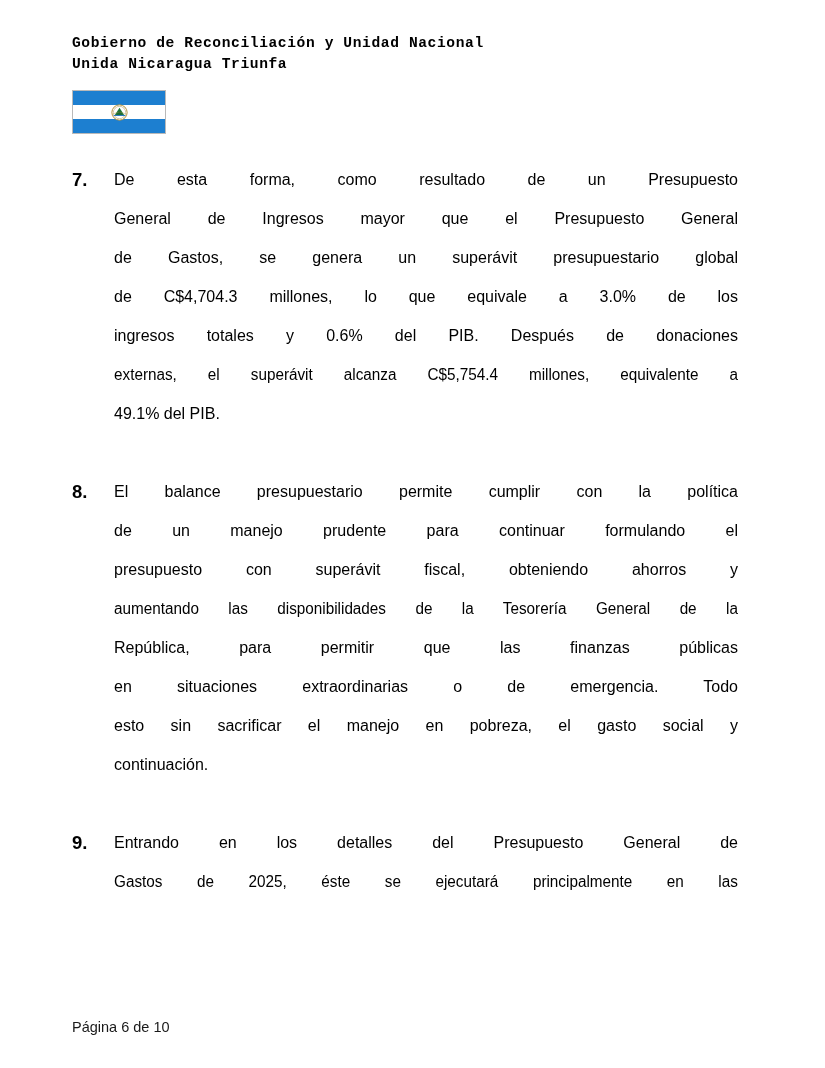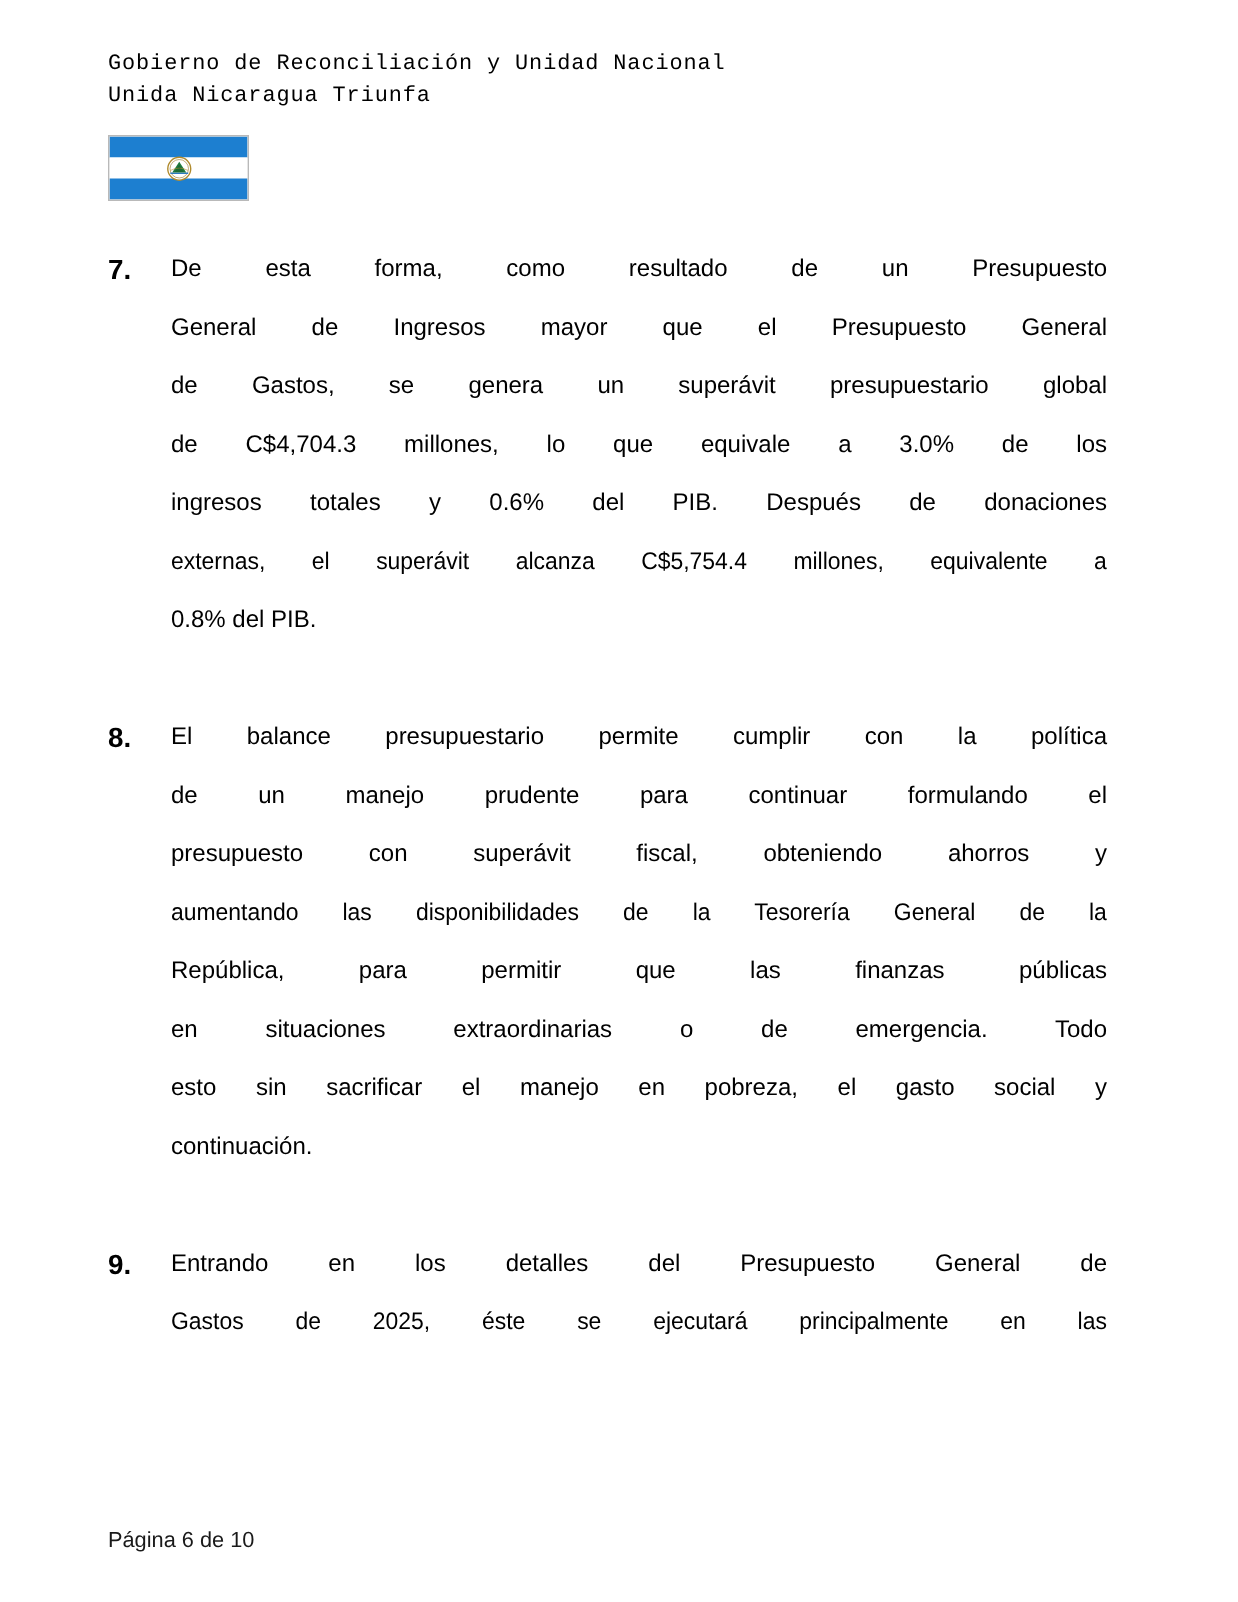--- a/index.html
+++ b/index.html
@@ -24,21 +24,21 @@
 
   
   .doc-header {
     position: absolute;
     left: 72px;
     top: 33px;
     width: 660px;
   }
   .doc-header .hline {
     font-family: "Liberation Mono", "DejaVu Sans Mono", monospace;
-    font-weight: normal;
+    font-weight: bold;
     font-size: 14.6px;
     line-height: 21px;
     letter-spacing: 0.6px;
     color: #000000;
     white-space: pre;
   }
 
   
   .flag-wrap {
     position: absolute;
@@ -169,21 +169,21 @@
 
     <div class="item">
       <div class="item-number">7.</div>
       <div class="item-body">
         <span class="ln">De esta forma, como resultado de un Presupuesto</span>
         <span class="ln">General de Ingresos mayor que el Presupuesto General</span>
         <span class="ln">de Gastos, se genera un superávit presupuestario global</span>
         <span class="ln">de C$4,704.3 millones, lo que equivale a 3.0% de los</span>
         <span class="ln">ingresos totales y 0.6% del PIB. Después de donaciones</span>
         <span class="ln tight">externas, el superávit alcanza C$5,754.4 millones, equivalente a</span>
-        <span class="ln last">0.8% del PIB.</span>
+        <span class="ln last">49.1% del PIB.</span>
       </div>
     </div>
 
     <div class="item">
       <div class="item-number">8.</div>
       <div class="item-body">
         <span class="ln">El balance presupuestario permite cumplir con la política</span>
         <span class="ln">de un manejo prudente para continuar formulando el</span>
         <span class="ln">presupuesto con superávit fiscal, obteniendo ahorros y</span>
         <span class="ln tight">aumentando las disponibilidades de la Tesorería General de la</span>

